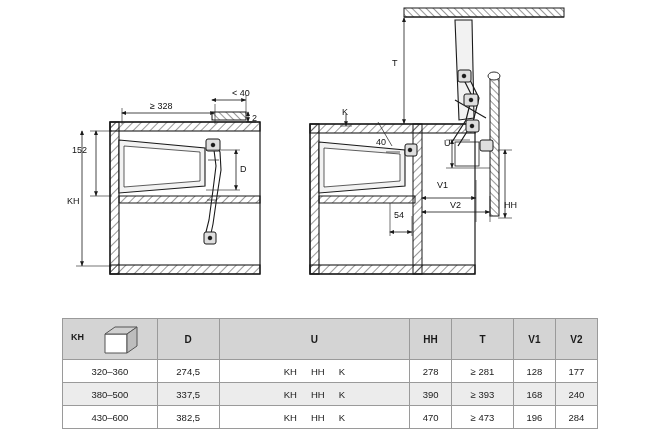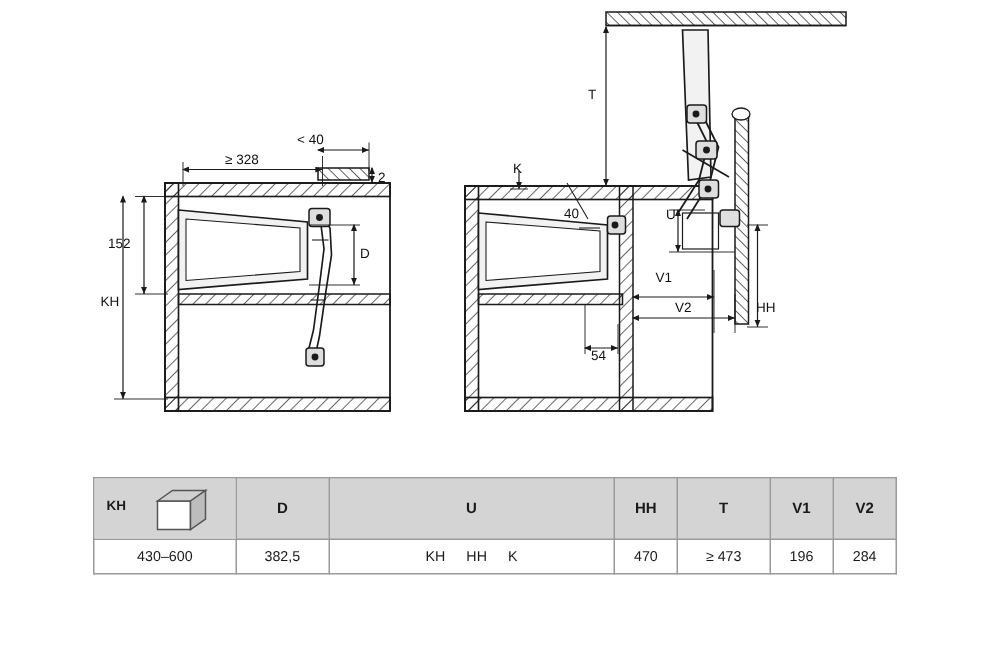--- a/index.html
+++ b/index.html
@@ -168,34 +168,34 @@
       <line x1="498" y1="150" x2="512" y2="150" stroke-width="0.6"></line>
       <line x1="498" y1="218" x2="512" y2="218" stroke-width="0.6"></line>
 
       <line x1="390" y1="232" x2="412" y2="232" stroke-width="0.8" marker-start="url(#arS)" marker-end="url(#ar)"></line>
       <line x1="390" y1="203" x2="390" y2="236" stroke-width="0.6"></line>
       <line x1="412" y1="216" x2="412" y2="236" stroke-width="0.6"></line>
     </g>
   </svg>
 
   <div class="lbl" style="left:150px;top:101px;">≥ 328</div>
-  <div class="lbl" style="left:198px;top:88px;">&lt; 40</div>
+  <div class="lbl" style="left:232px;top:88px;">&lt; 40</div>
   <div class="lbl" style="left:252px;top:113px;">2</div>
-  <div class="lbl" style="left:72px;top:157px;">152</div>
+  <div class="lbl" style="left:72px;top:145px;">152</div>
   <div class="lbl" style="left:67px;top:196px;">KH</div>
   <div class="lbl" style="left:240px;top:164px;">D</div>
 
   <div class="lbl" style="left:392px;top:58px;">T</div>
   <div class="lbl" style="left:342px;top:107px;">K</div>
   <div class="lbl" style="left:376px;top:137px;text-align:center;">40</div>
   <div class="lbl" style="left:444px;top:138px;">U</div>
   <div class="lbl" style="left:437px;top:180px;">V1</div>
   <div class="lbl" style="left:450px;top:200px;">V2</div>
   <div class="lbl" style="left:504px;top:200px;">HH</div>
-  <div class="lbl" style="left:394px;top:232px;">54</div>
+  <div class="lbl" style="left:394px;top:210px;">54</div>
 
   <table class="tbl">
     <thead>
       <tr>
         <th class="kh-head">
           <span class="kh-txt">KH</span>
           <span class="kh-box">
             <svg width="46" height="30" viewBox="0 0 46 30">
               <polygon points="4,9 26,9 26,28 4,28" fill="#ffffff" stroke="#555" stroke-width="1"></polygon>
               <polygon points="4,9 14,2 36,2 26,9" fill="#d0d0d0" stroke="#555" stroke-width="1"></polygon>
@@ -206,20 +206,42 @@
         <th>D</th>
         <th>U</th>
         <th>HH</th>
         <th>T</th>
         <th>V1</th>
         <th>V2</th>
       </tr>
     </thead>
     <tbody>
       <tr>
+        <td class="first">320–360</td>
+        <td>274,5</td>
+        <td class="u-cell">
+          <span>KH</span><span>HH</span><span>K</span>
+        </td>
+        <td>278</td>
+        <td>≥ 281</td>
+        <td>128</td>
+        <td>177</td>
+      </tr>
+      <tr>
+        <td class="first">380–500</td>
+        <td>337,5</td>
+        <td class="u-cell">
+          <span>KH</span><span>HH</span><span>K</span>
+        </td>
+        <td>390</td>
+        <td>≥ 393</td>
+        <td>168</td>
+        <td>240</td>
+      </tr>
+      <tr>
         <td class="first">430–600</td>
         <td>382,5</td>
         <td class="u-cell">
           <span>KH</span><span>HH</span><span>K</span>
         </td>
         <td>470</td>
         <td>≥ 473</td>
         <td>196</td>
         <td>284</td>
       </tr>

